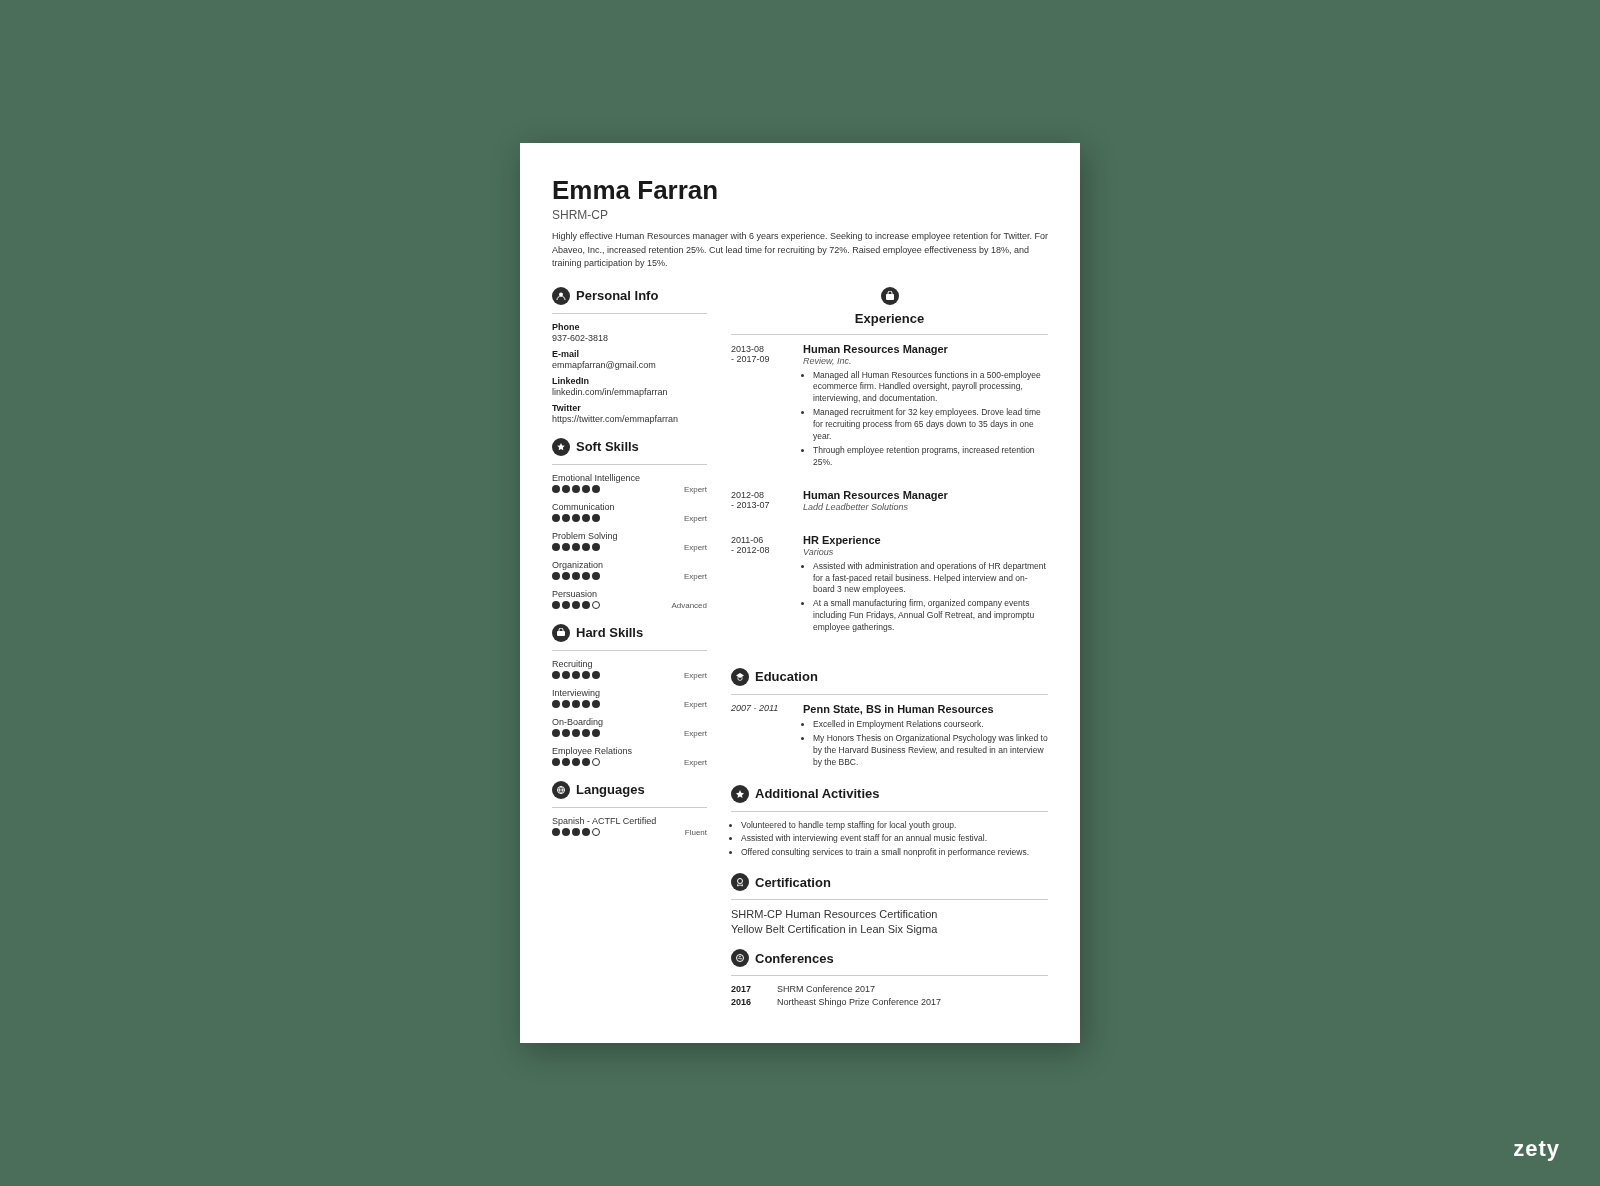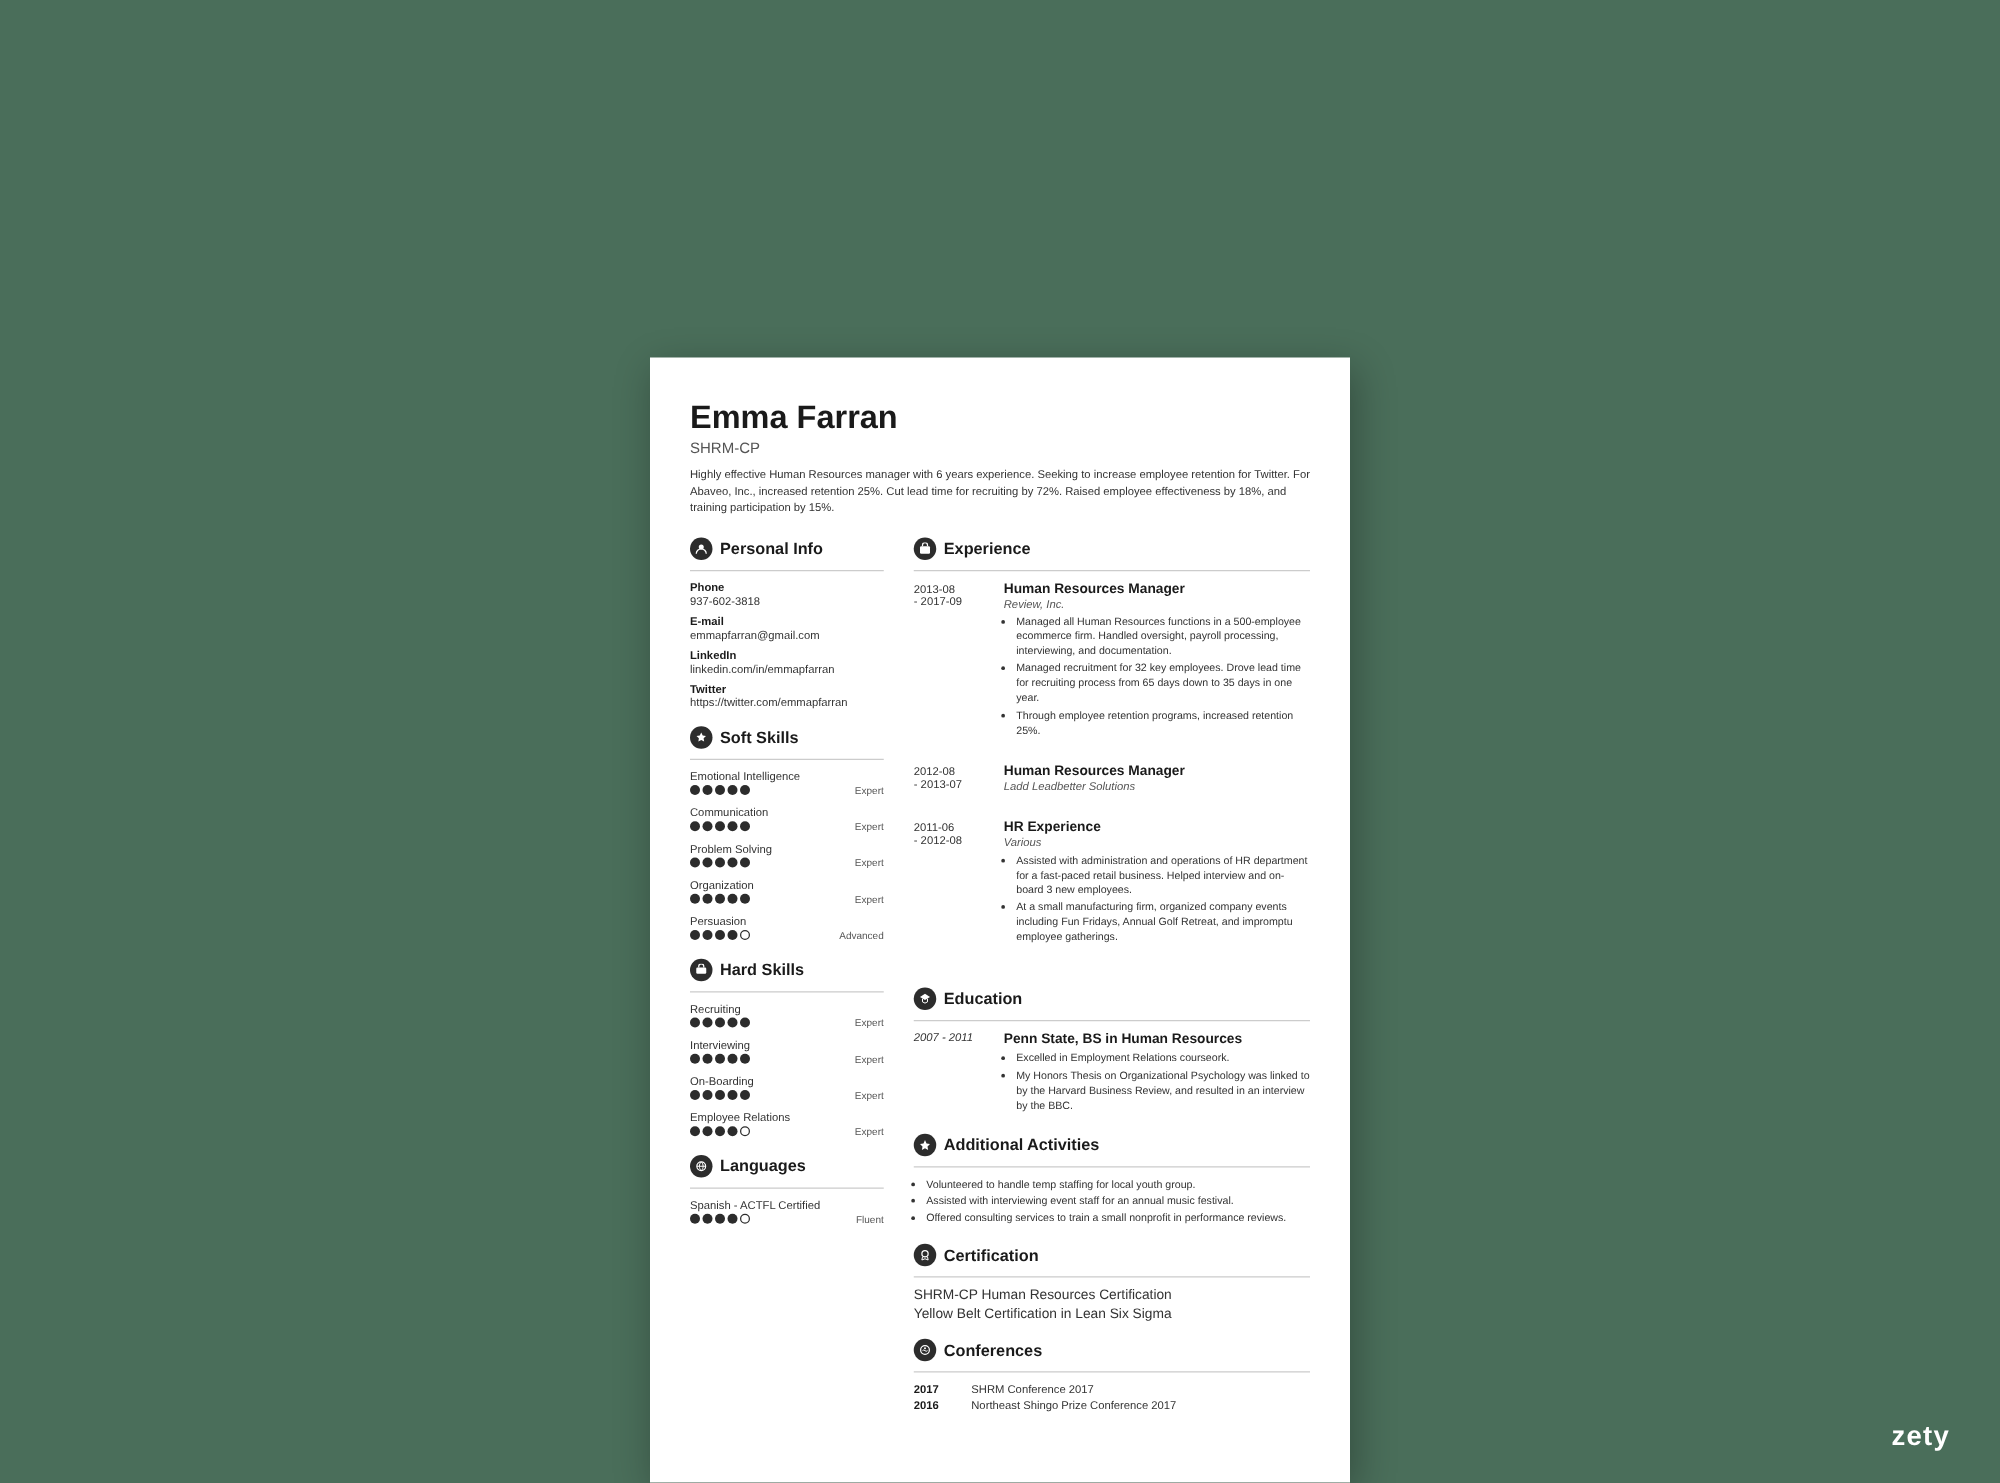--- a/index.html
+++ b/index.html
@@ -10,21 +10,21 @@
       align-items: center;
       justify-content: center;
       font-family: Arial, sans-serif;
     }
     .page-bg {
       position: relative;
       width: 1600px;
       height: 1186px;
       background-color: #4a6e5a;
       display: flex;
-      align-items: flex-end;
+      align-items: center;
       justify-content: center;
     }
     .resume-paper {
       background: #ffffff;
       width: 560px;
       min-height: 900px;
       padding: 32px 32px 32px 32px;
       box-shadow: 4px 8px 30px rgba(0,0,0,0.3);
       position: relative;
     }
@@ -434,21 +434,21 @@
                 </div>
                 <div class="skill-level">Fluent</div>
               </div>
             </div>
           </div>
 
       </div>
 
       <div class="right-col">
 
-        <div class="section-title" style="margin-top:0;">
+        <div class="section-title" style="margin-top:0;flex-direction:column;">
           <div class="section-icon">
             <svg width="10" height="10" viewBox="0 0 10 10" fill="none">
               <rect x="1" y="3" width="8" height="6" rx="1" fill="white"></rect>
               <path d="M3 3V2a2 2 0 014 0v1" stroke="white" stroke-width="1" fill="none"></path>
             </svg>
           </div>
           <span>Experience</span>
         </div>
         <hr class="section-divider">
         <div id="experience-entries"><div class="exp-row">

